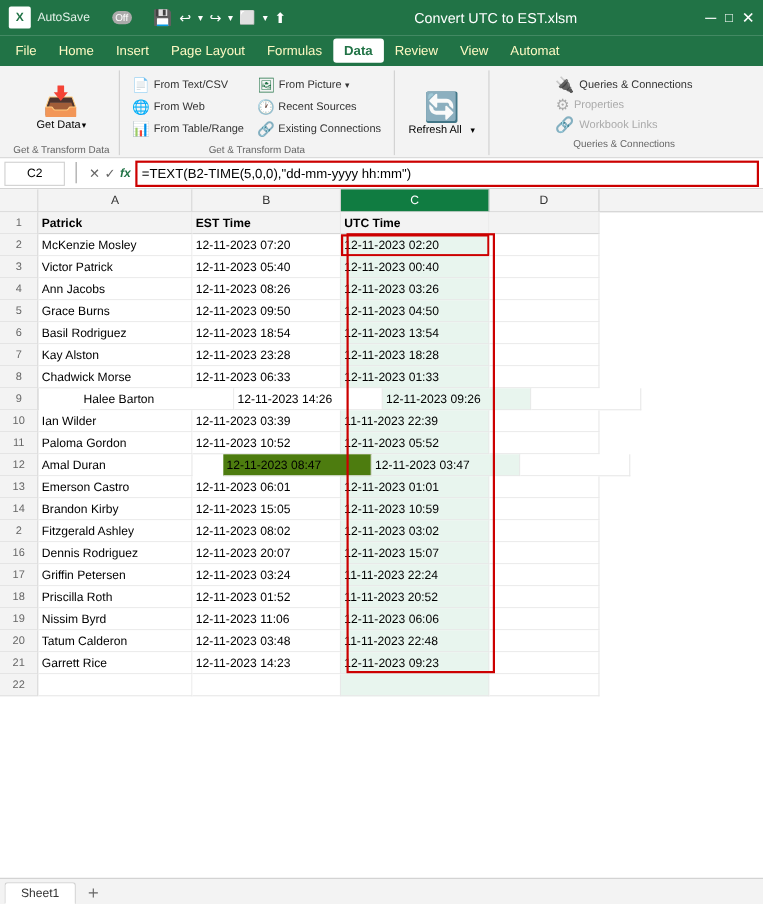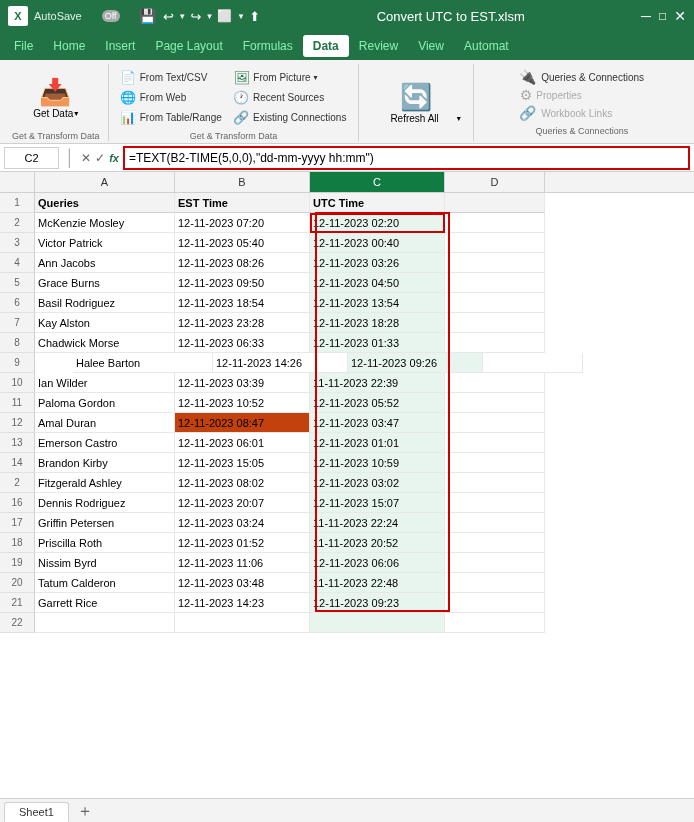--- a/index.html
+++ b/index.html
@@ -9,21 +9,21 @@
     .title-bar { background: #217346; height: 32px; display: flex; align-items: center; padding: 0 8px; color: white; font-size: 12px; }
     .title-bar-left { display: flex; align-items: center; gap: 6px; }
     .excel-icon { width: 20px; height: 20px; background: #fff; color: #217346; font-weight: bold; font-size: 11px; display: flex; align-items: center; justify-content: center; border-radius: 2px; }
     .autosave-label { font-size: 11px; color: #e2f0e8; }
     .toggle-off { background: #aaa; border-radius: 8px; padding: 1px 3px; font-size: 9px; color: white; display: inline-block; margin: 0 14px; }
     .title-bar-center { flex: 1; text-align: center; font-size: 13px; font-weight: 500; }
     .title-bar-right { display: flex; align-items: center; gap: 8px; }
 
     
     .menu-bar { background: #217346; height: 28px; display: flex; align-items: center; padding: 0 4px; }
-    .menu-item { color: #86efac; padding: 4px 10px; font-size: 12px; cursor: pointer; border-radius: 3px; }
+    .menu-item { color: #fef9c3; padding: 4px 10px; font-size: 12px; cursor: pointer; border-radius: 3px; }
     .menu-item.active { background: white; color: #217346; font-weight: 600; }
 
     
     .ribbon { background: #f3f3f3; border-bottom: 1px solid #d0d0d0; padding: 4px 0 2px 0; }
     .ribbon-groups { display: flex; align-items: stretch; padding: 0 4px; gap: 0; }
     .ribbon-group { display: flex; flex-direction: column; align-items: center; padding: 2px 8px 0 8px; border-right: 1px solid #d0d0d0; min-width: 60px; }
     .ribbon-group:last-child { border-right: none; }
     .ribbon-group-content { display: flex; align-items: flex-start; gap: 2px; flex: 1; }
     .ribbon-group-label { font-size: 9px; color: #666; margin-top: 2px; text-align: center; }
     .ribbon-btn-small { display: flex; align-items: center; gap: 3px; padding: 2px 4px; cursor: pointer; border-radius: 2px; font-size: 10px; color: #333; white-space: nowrap; }
@@ -154,21 +154,21 @@
             </div>
           </div>
         </div>
         <div class="ribbon-group-label">Get &amp; Transform Data</div>
       </div>
 
       <div class="ribbon-group" style="min-width:70px;">
         <div class="ribbon-group-content" style="align-items:center;">
           <div style="display:flex;flex-direction:column;align-items:center;cursor:pointer;padding:2px 4px;">
             <div style="font-size:26px;color:#217346;">🔄</div>
-            <div style="font-size:10px;display:flex;align-items:center;gap:18px;margin-left:19px;">
+            <div style="font-size:10px;display:flex;align-items:center;gap:8px;">
               <span>Refresh
 All</span>
               <span style="font-size:8px;">▾</span>
             </div>
           </div>
         </div>
         <div class="ribbon-group-label"></div>
       </div>
 
       <div class="ribbon-group" style="min-width:140px; flex:1;">
@@ -209,21 +209,21 @@
       <div class="row-num-header"></div>
       <div class="col-header" style="width:140px;">A</div>
       <div class="col-header" style="width:135px;">B</div>
       <div class="col-header selected" style="width:135px;">C</div>
       <div class="col-header" style="width:100px;">D</div>
     </div>
 
     <div id="sheet-rows">
     <div class="sheet-row">
       <div class="row-num">1</div>
-      <div class="cell col-a header-cell" style="background:#f3f3f3;">Queries</div>
+      <div class="cell col-a header-cell" style="background:#f3f3f3;">Patrick</div>
       <div class="cell col-c header-cell " style="background:#f3f3f3;">EST Time</div>
       <div class="cell col-b header-cell" style="background:#f3f3f3;">UTC Time</div>
       <div class="cell col-d header-cell" style="background:#f3f3f3;"></div>
     </div>
         <div class="sheet-row">
       <div class="row-num">2</div>
       <div class="cell col-a " style="background:#fff;">McKenzie Mosley</div>
       <div class="cell col-b " style="background:#fff;">12-11-2023 07:20</div>
       <div class="cell col-c  active-cell" style="background:#e8f5ee;">12-11-2023 02:20</div>
       <div class="cell col-d " style="background:#fff;"></div>
@@ -287,21 +287,21 @@
         <div class="sheet-row">
       <div class="row-num">11</div>
       <div class="cell col-a " style="background:#fff;">Paloma Gordon</div>
       <div class="cell col-b " style="background:#fff;">12-11-2023 10:52</div>
       <div class="cell col-c  " style="background:#e8f5ee;">12-11-2023 05:52</div>
       <div class="cell col-d " style="background:#fff;"></div>
     </div>
         <div class="sheet-row">
       <div class="row-num">12</div>
       <div class="cell col-a " style="background:#fff;">Amal Duran</div>
-      <div class="cell col-b " style="background:#c2410c;">12-11-2023 08:47</div>
+      <div class="cell col-b " style="background:#4d7c0f;margin-left:28px;">12-11-2023 08:47</div>
       <div class="cell col-c  " style="background:#e8f5ee;">12-11-2023 03:47</div>
       <div class="cell col-d " style="background:#fff;"></div>
     </div>
         <div class="sheet-row">
       <div class="row-num">13</div>
       <div class="cell col-a " style="background:#fff;">Emerson Castro</div>
       <div class="cell col-b " style="background:#fff;">12-11-2023 06:01</div>
       <div class="cell col-c  " style="background:#e8f5ee;">12-11-2023 01:01</div>
       <div class="cell col-d " style="background:#fff;"></div>
     </div>

